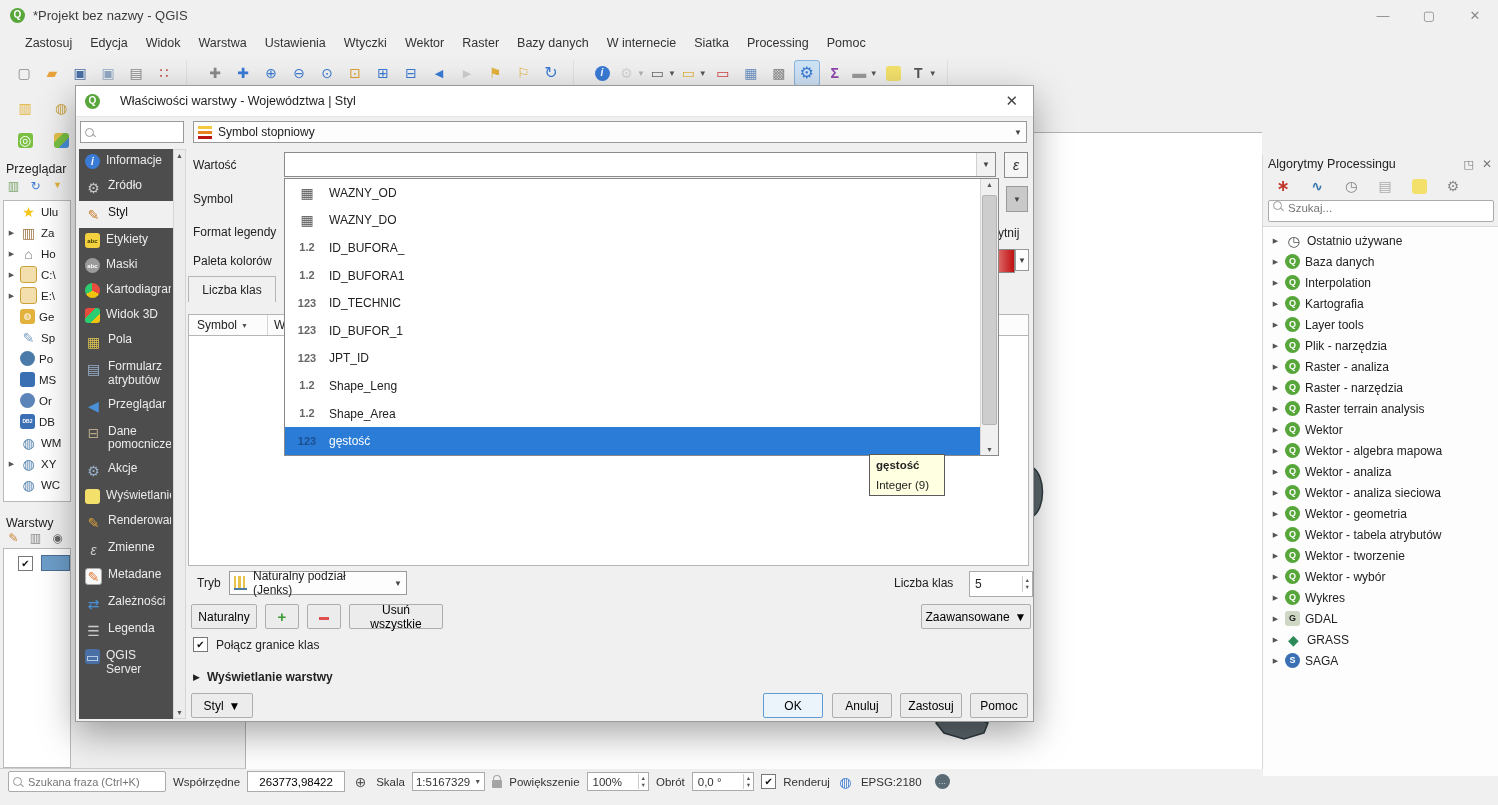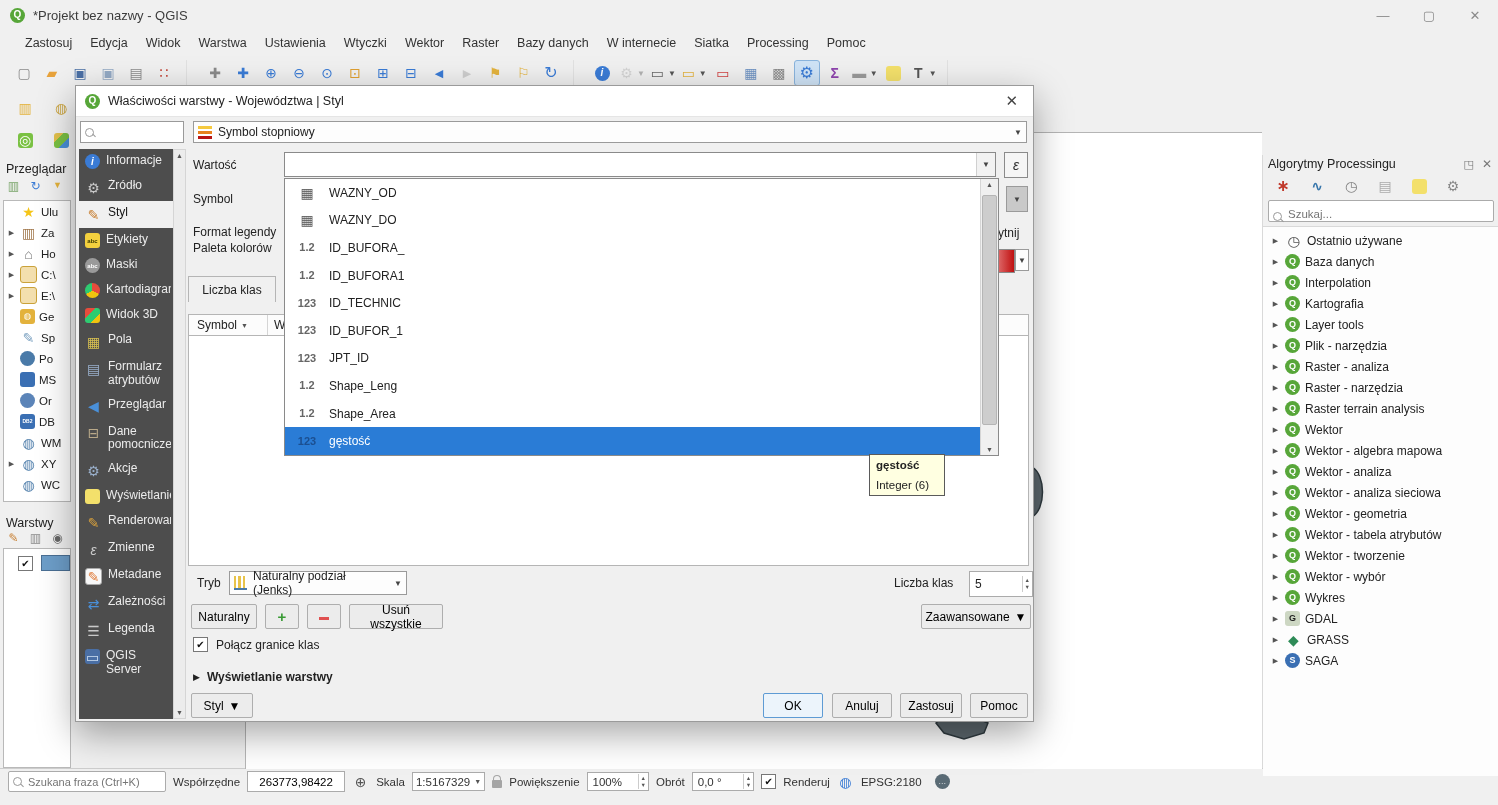--- a/index.html
+++ b/index.html
@@ -44,21 +44,21 @@
   .swatch{width:40px;height:14px;border:1px solid #4a6f94}
   
   .canvas{left:245px;top:132px;width:1016px;height:636px;background:#fff;
           border-top:1px solid #b5b5b5;border-left:1px solid #b5b5b5;z-index:1}
   
   .right-panel{left:1262px;top:155px;width:236px;height:613px;border-left:1px solid #d9d9d9;z-index:2}
   .rp-title{display:flex;align-items:center;padding:2px 4px 0 5px;font-size:12.5px}
   .rp-title .flt{margin-left:auto;color:#777;font-size:11px;padding:0 5px}
   .rp-title .cls{color:#777;font-size:12px;padding:0 3px}
   .rp-toolbar{display:flex;gap:6px;align-items:center;margin:4px 0 3px 6px}
-  .search-box{display:flex;align-items:flex-end;background:#fff;border:1px solid #ababab;
+  .search-box{display:flex;align-items:flex-start;background:#fff;border:1px solid #ababab;
               border-radius:2px;height:20px;margin:2px 5px 4px 5px;padding-left:4px}
   .search-box input{border:none;outline:none;font-size:11.5px;width:100%;
                     font-family:inherit;background:transparent;color:#333}
   .proc-tree{background:#fdfdfd;border-top:1px solid #d9d9d9;height:546px;overflow:hidden;padding-top:3px}
   .p-row{height:21px;display:flex;align-items:center;gap:5px;padding-left:8px;font-size:12px}
   
   .statusbar{left:0;top:768px;width:1498px;height:26px;display:flex;align-items:center;
              gap:7px;background:#f0f0f0;border-top:1px solid #cdcdcd;padding:0 8px;
              box-sizing:border-box;font-size:11.5px;color:#333}
   .sb-search{display:flex;align-items:center;background:#fff;border:1px solid #ababab;
@@ -81,21 +81,21 @@
              border:1.5px solid #a5a5a5;border-bottom:none;border-radius:4px 4px 0 0}
   .mag{width:7px;height:7px;border:1.4px solid #999;border-radius:50%;position:relative;
        margin-right:4px;flex:none}
   .mag::after{content:"";position:absolute;width:4px;height:1.4px;background:#999;
        transform:rotate(45deg);right:-3px;bottom:-1px}
   
   .dialog{left:75px;top:85px;width:957px;height:635px;background:#f0f0f0;
           border:1px solid #9a9a9a;box-shadow:0 12px 34px rgba(0,0,0,.35);z-index:10}
   .dlg-title{height:30px;background:#fff;display:flex;align-items:center;padding:0 9px;
              font-size:12.5px;border-bottom:1px solid #e5e5e5}
-  .dlg-title .t{margin-left:8px}
+  .dlg-title .t{margin-left:20px}
   .dlg-close{margin-left:auto;color:#444;font-size:15px;padding:0 6px}
   .dlg-search{left:4px;top:35px;width:104px;height:22px;background:#fff;
               border:1px solid #9a9a9a;display:flex;align-items:center;padding-left:4px;box-sizing:border-box}
   .combo{display:flex;align-items:center;background:#fdfdfd;border:1px solid #9a9a9a;
          box-sizing:border-box;gap:6px;padding:0 4px}
   .combo .carr{margin-left:auto;font-size:8px;color:#444}
   .grad-ic{width:14px;height:13px;flex:none;
      background:linear-gradient(#f5c93e 0 3px,#fff 3px 4.5px,#e8821e 4.5px 8px,#fff 8px 9.5px,#b81414 9.5px 13px)}
   .hist-ic{width:13px;height:12px;flex:none;
      background:repeating-linear-gradient(90deg,#e8c34a 0 2.5px,#fff 2.5px 4.5px);border-bottom:2px solid #4a7aa8}
@@ -638,21 +638,21 @@
       </div>
     </div>
   <div class="side-scroll abs">
     <span>▲</span>
     <span>▼</span>
   </div>
 
   <span class="dlg-label abs" style="left:117px;top:72px">Wartość</span>
   <span class="dlg-label abs" style="left:117px;top:106px">Symbol</span>
   <span class="dlg-label abs" style="left:117px;top:139px">Format legendy</span>
-  <span class="dlg-label abs" style="left:117px;top:155px">Paleta kolorów</span>
+  <span class="dlg-label abs" style="left:117px;top:168px">Paleta kolorów</span>
 
   <div class="field-combo abs">
     <span class="arr-btn">▼</span>
   </div>
   <div class="eps-btn abs">ε</div>
 
   <div class="combo abs" style="left:930px;top:100px;width:22px;height:26px;background:#c9c9c9">
     <span class="carr" style="margin:0 auto">▼</span>
   </div>
   <span class="dlg-label abs" style="left:916px;top:140px">zytnij</span>
@@ -740,21 +740,21 @@
       </div>
     <div class="fld-sb">
       <span class="up">▲</span>
       <span class="thumb"></span>
       <span class="dn">▼</span>
     </div>
   </div>
 
   <div class="tooltip abs">
     <div class="tt1">gęstość</div>
-    <div class="tt2">Integer (6)</div>
+    <div class="tt2">Integer (9)</div>
   </div>
 
   <span class="dlg-label abs" style="left:121px;top:490px">Tryb</span>
   <div class="combo abs" style="left:153px;top:485px;width:178px;height:24px;font-size:12px">
     <span class="hist-ic"></span>
     <span>Naturalny podział (Jenks)</span>
     <span class="carr">▼</span>
   </div>
   <span class="dlg-label abs" style="left:818px;top:490px">Liczba klas</span>
   <div class="spin abs" style="left:893px;top:485px;width:62px;height:24px">

